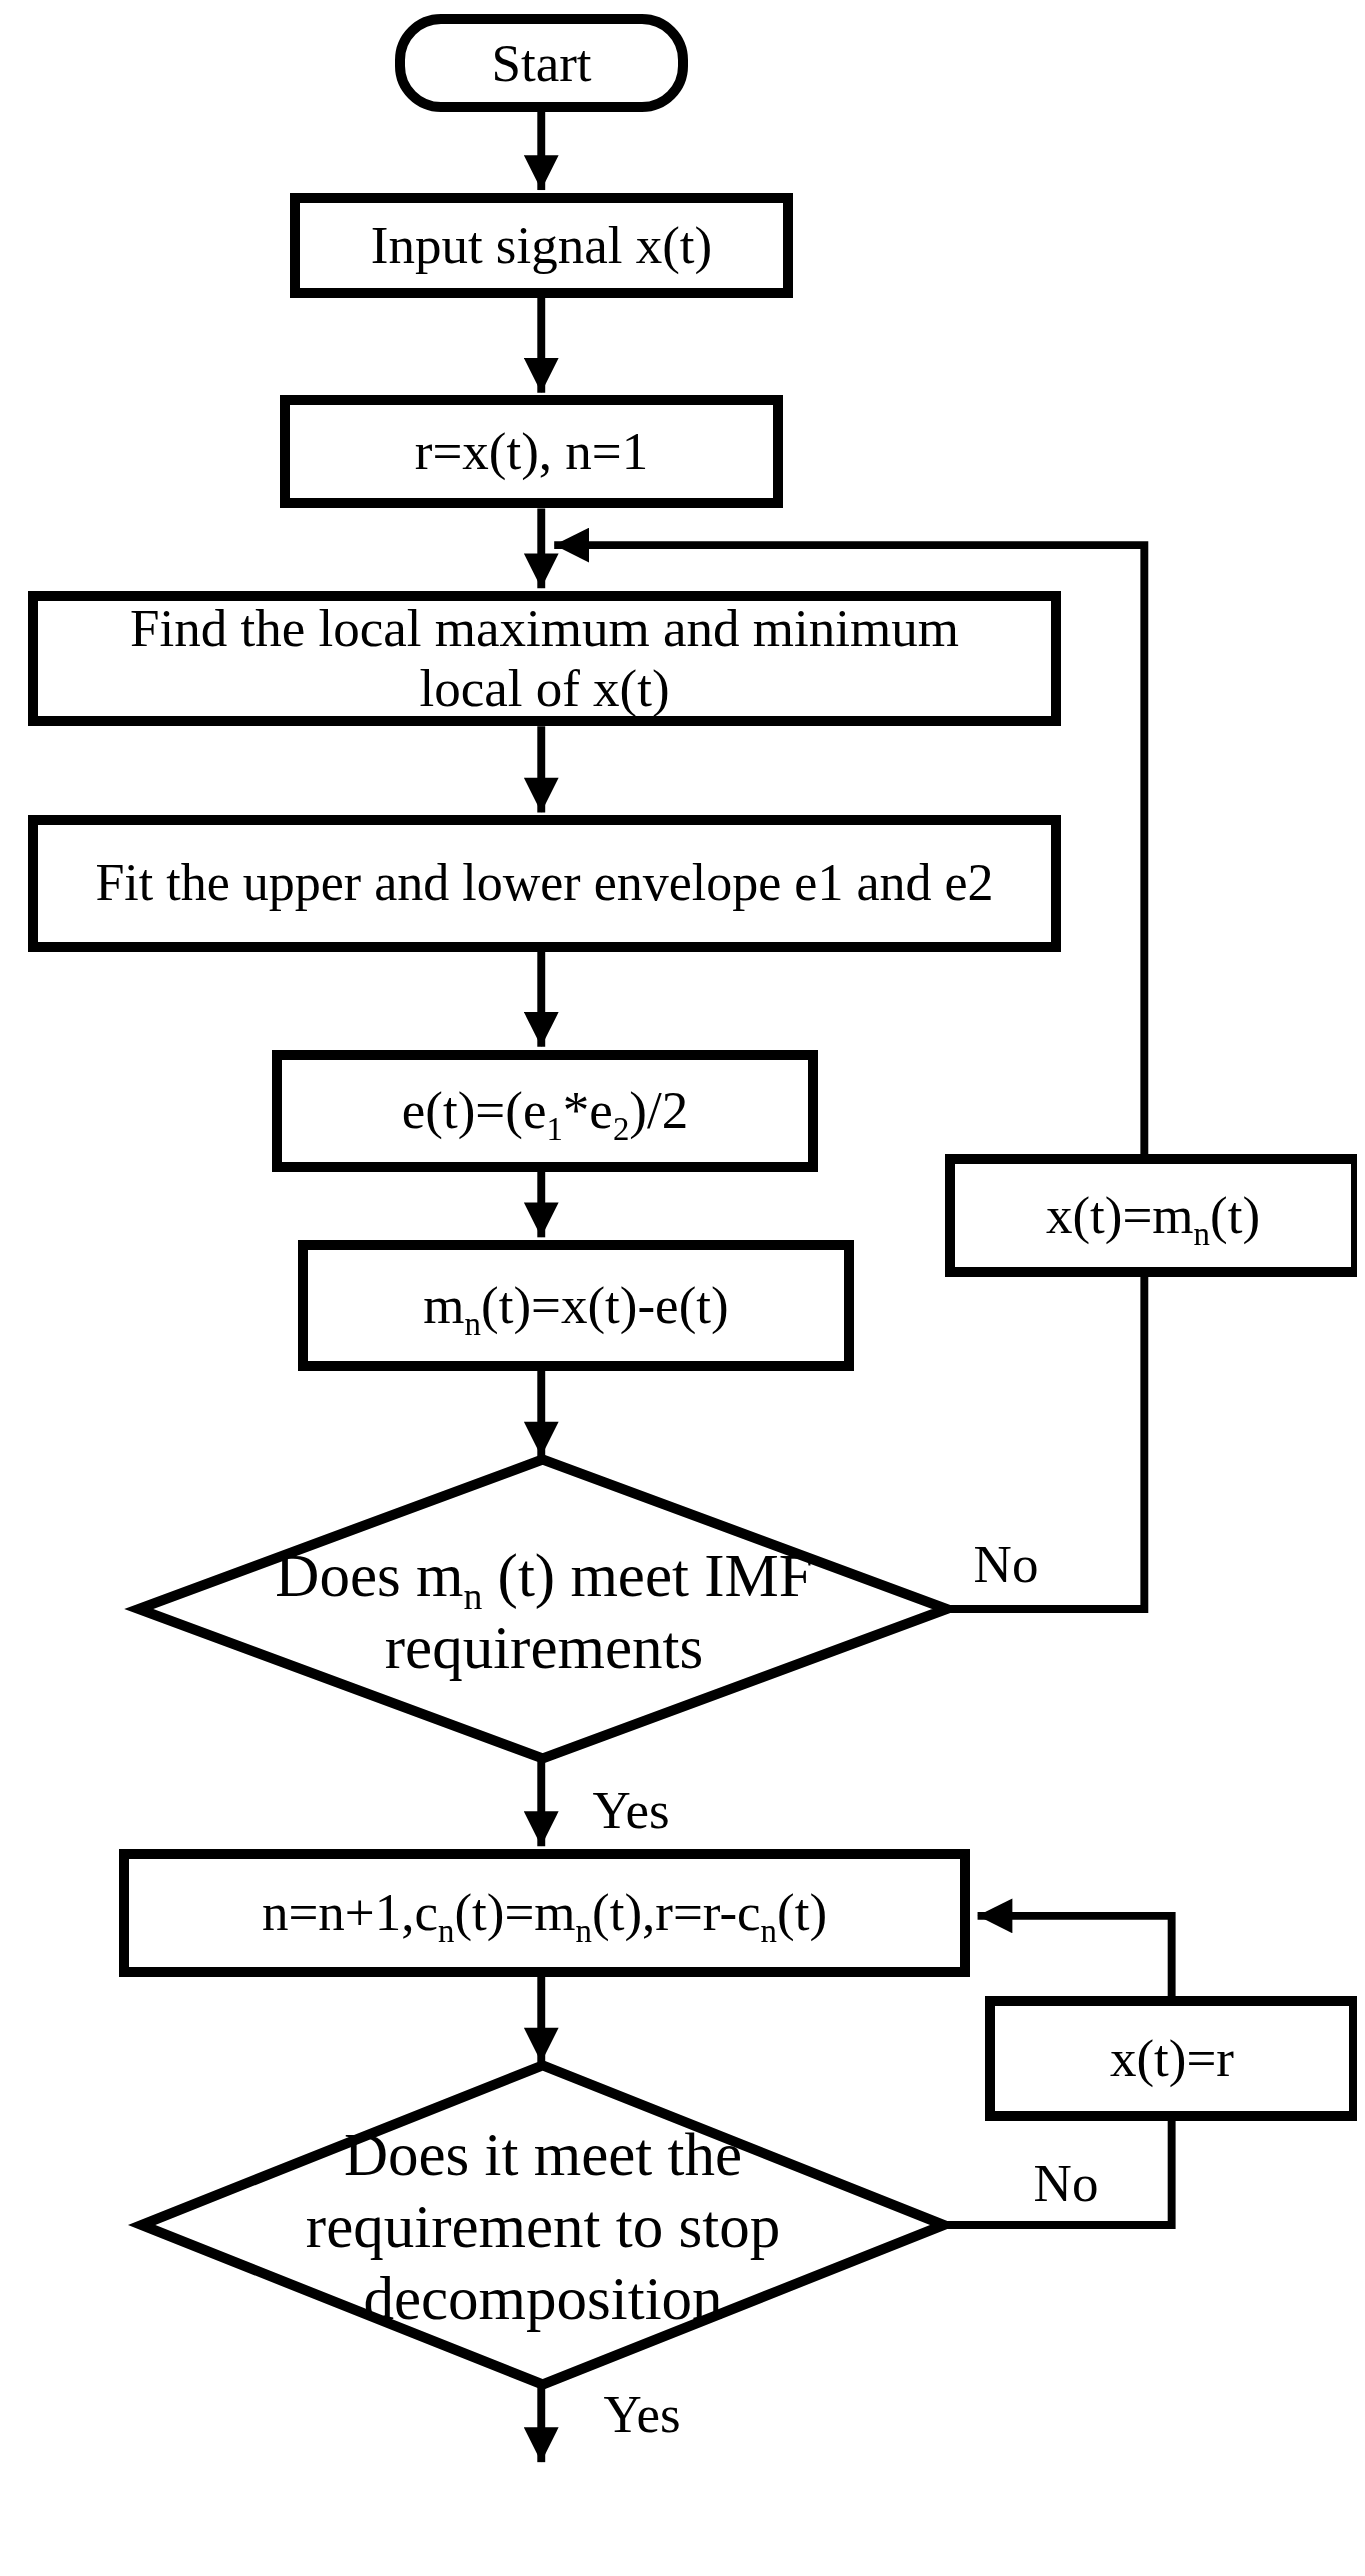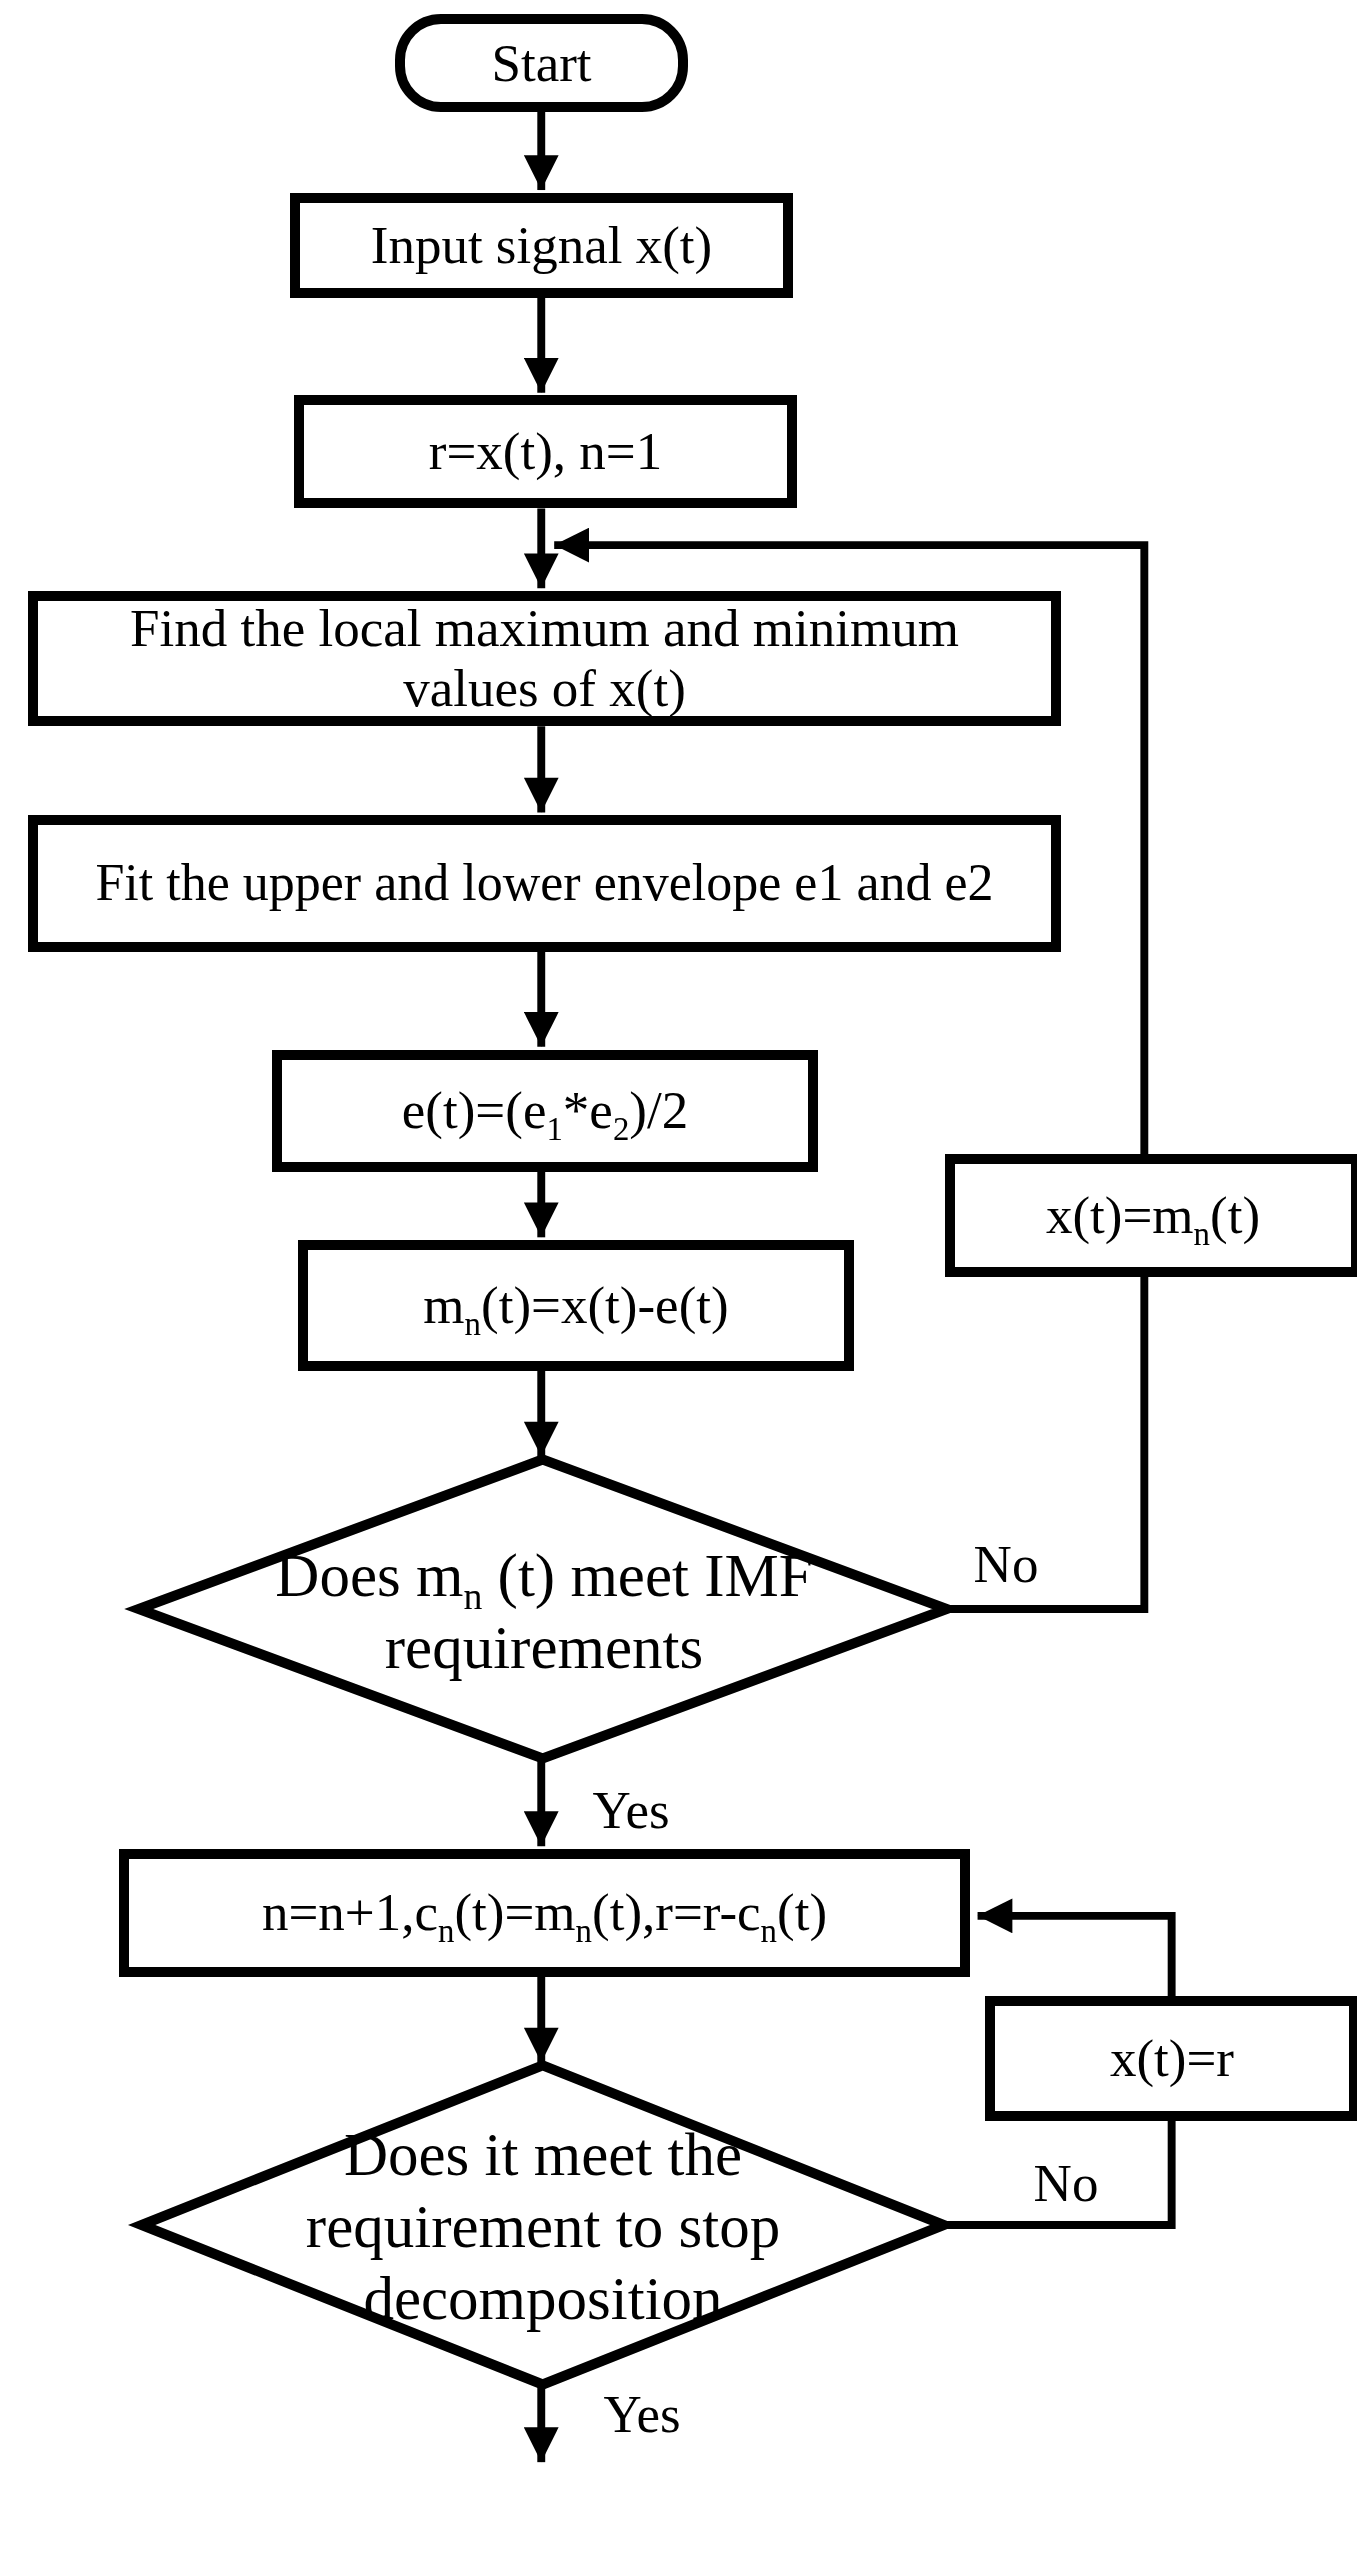--- a/index.html
+++ b/index.html
@@ -27,21 +27,21 @@
     align-items: center;
     justify-content: center;
     text-align: center;
     font-size: 53px;
     line-height: 1.12;
     white-space: nowrap;
   }
   .stadium { border-radius: 46px; }
   .node-start   { left: 395px;  top: 14.4px;   width: 293px;  height: 98px; }
   .node-input   { left: 290px;  top: 193px;  width: 503px;  height: 105px; }
-  .node-init    { left: 294px;  top: 395px;  width: 503px;  height: 113px; }
+  .node-init    { left: 280px;  top: 395px;  width: 503px;  height: 113px; }
   .node-find    { left: 28px;   top: 591px;  width: 1033px; height: 135px; }
   .node-fit     { left: 28px;   top: 815px; width: 1033px; height: 137px; font-size: 52px; }
   .node-mean    { left: 272px;  top: 1050px; width: 546px;  height: 122px; }
   .node-extract { left: 266px;  top: 1240px; width: 556px;  height: 131px; margin-left: 32px; }
   .node-xmn     { left: 945px; top: 1142px; width: 416px;  height: 123px; margin-top: 12px; }
   .node-update  { left: 119px;  top: 1849px; width: 851px; height: 128px; }
   .node-xr      { left: 985px; top: 1996px; width: 374px;  height: 125px; }
   .node-end     { left: 398px;  top: 2465px; width: 296px;  height: 104px; }
   .diamond-text {
     position: absolute;
@@ -102,21 +102,21 @@
   <div class="node node-input">
     <div>Input signal x(t)</div>
   </div>
 
   <div class="node node-init">
     <div>r=x(t), n=1</div>
   </div>
 
   <div class="node node-find">
     <div>Find the local maximum and minimum</div>
-    <div>values of x(t)</div>
+    <div>local of x(t)</div>
   </div>
 
   <div class="node node-fit">
     <div>Fit the upper and lower envelope e1 and e2</div>
   </div>
 
   <div class="node node-mean">
     <div>e(t)=(e<sub>1</sub>*e<sub>2</sub>)/2</div>
   </div>
 

